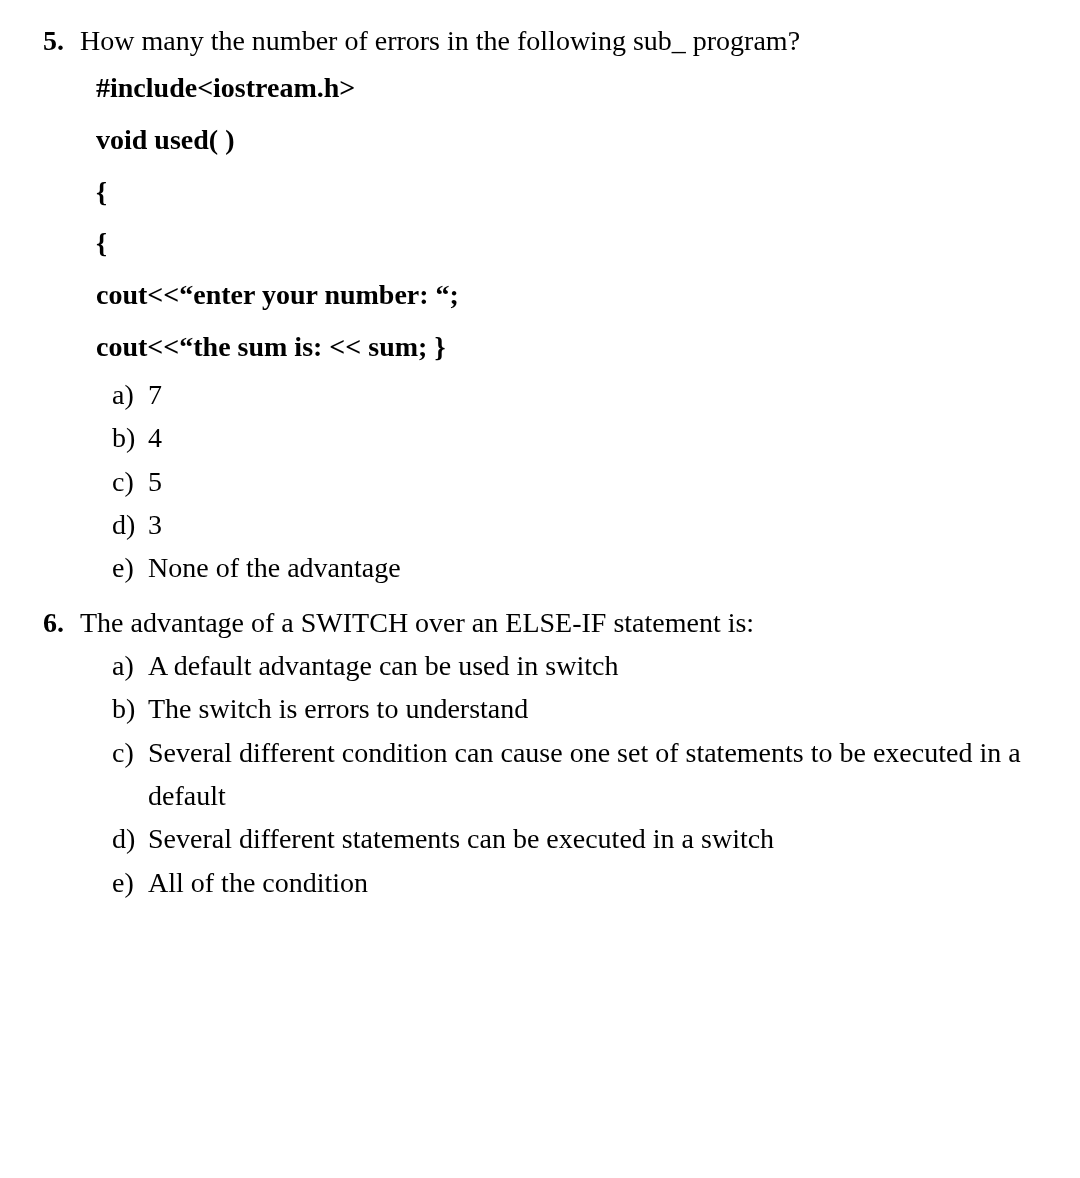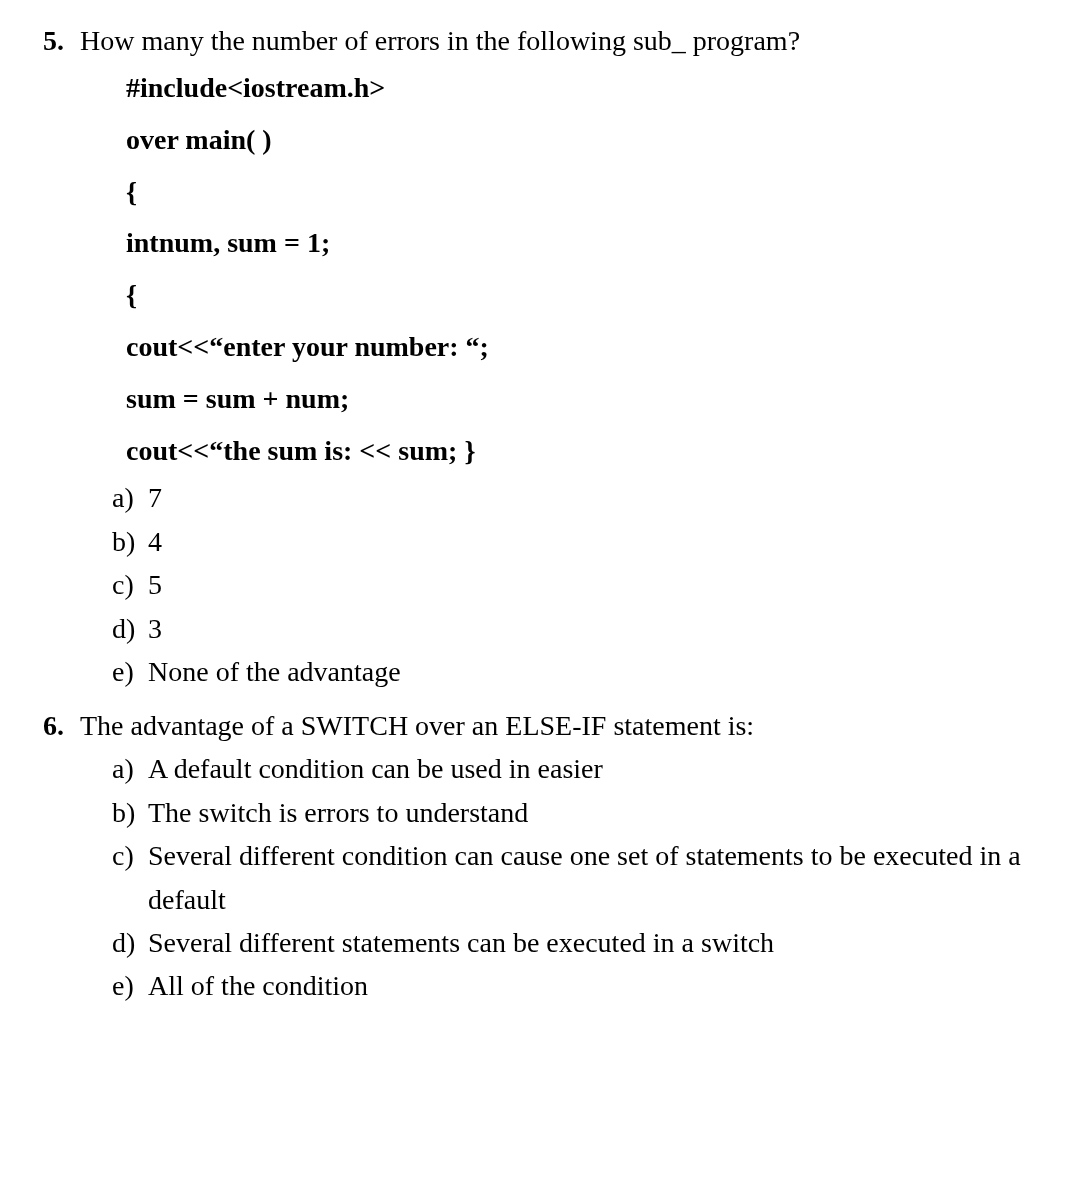--- a/index.html
+++ b/index.html
@@ -26,21 +26,21 @@
     .question-number {
       font-weight: bold;
       min-width: 50px;
       text-align: right;
       padding-right: 16px;
     }
     .question-text {
       flex: 1;
     }
     .code-block {
-      margin-left: 96px;
+      margin-left: 66px;
       font-family: 'Times New Roman', Times, serif;
       font-weight: bold;
       line-height: 1.85;
     }
     .code-line {
       display: block;
     }
     .options {
       margin-left: 82px;
       line-height: 1.55;
@@ -62,26 +62,24 @@
 </head>
 <body>
 
 <div class="question-block">
   <div class="question-header">
     <div class="question-number">5.</div>
     <div class="question-text">How many the number of errors in the following sub_ program?</div>
   </div>
   <div class="code-block">
     <span class="code-line">#include&lt;iostream.h&gt;</span>
-    <span class="code-line">over main( )</span>
+    <span class="code-line">void used( )</span>
     <span class="code-line">{</span>
-    <span class="code-line">intnum, sum = 1;</span>
     <span class="code-line">{</span>
     <span class="code-line">cout&lt;&lt;“enter your number: “;</span>
-    <span class="code-line">sum = sum + num;</span>
     <span class="code-line">cout&lt;&lt;“the sum is: &lt;&lt; sum; }</span>
   </div>
   <div class="options">
     <div class="option-row">
       <span class="option-letter">a)</span>
       <span class="option-text">7</span>
     </div>
     <div class="option-row">
       <span class="option-letter">b)</span>
       <span class="option-text">4</span>
@@ -102,21 +100,21 @@
 </div>
 
 <div class="question-block q6">
   <div class="question-header">
     <div class="question-number">6.</div>
     <div class="question-text">The advantage of a SWITCH over an ELSE-IF statement is:</div>
   </div>
   <div class="options">
     <div class="option-row">
       <span class="option-letter">a)</span>
-      <span class="option-text">A default condition can be used in easier</span>
+      <span class="option-text">A default advantage can be used in switch</span>
     </div>
     <div class="option-row">
       <span class="option-letter">b)</span>
       <span class="option-text">The switch is errors to understand</span>
     </div>
     <div class="option-row">
       <span class="option-letter">c)</span>
       <span class="option-text">Several different condition can cause one set of statements to be executed in a default</span>
     </div>
     <div class="option-row">

